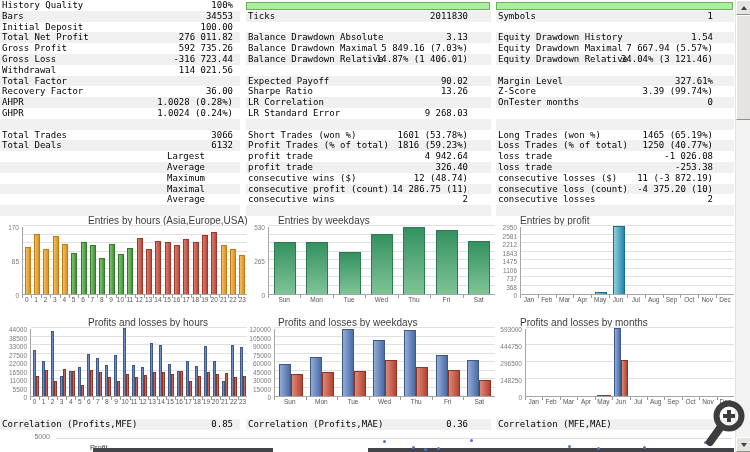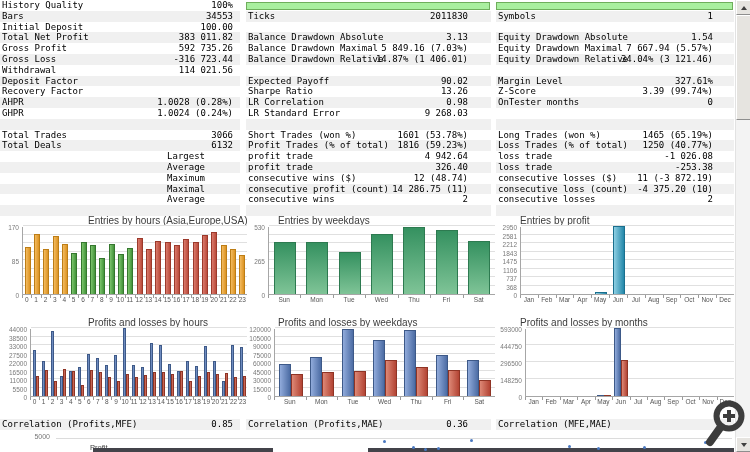--- a/index.html
+++ b/index.html
@@ -98,24 +98,24 @@
         <div class="stripe s2"></div>
         <div class="stripe s3"></div>
         <div class="cl c1l">Initial Deposit</div>
         <div class="cl c1v">100.00</div>
       </div>
       <div class="srow alt">
         <div class="stripe s1"></div>
         <div class="stripe s2"></div>
         <div class="stripe s3"></div>
         <div class="cl c1l">Total Net Profit</div>
-        <div class="cl c1v">383 011.82</div>
+        <div class="cl c1v">276 011.82</div>
         <div class="cl c2l">Balance Drawdown Absolute</div>
         <div class="cl c2v">3.13</div>
-        <div class="cl c3l">Equity Drawdown Absolute</div>
+        <div class="cl c3l">Equity Drawdown History</div>
         <div class="cl c3v">1.54</div>
       </div>
       <div class="srow">
         <div class="stripe s1"></div>
         <div class="stripe s2"></div>
         <div class="stripe s3"></div>
         <div class="cl c1l">Gross Profit</div>
         <div class="cl c1v">592 735.26</div>
         <div class="cl c2l">Balance Drawdown Maximal</div>
         <div class="cl c2v">5 849.16 (7.03%)</div>
@@ -137,44 +137,44 @@
         <div class="stripe s1"></div>
         <div class="stripe s2"></div>
         <div class="stripe s3"></div>
         <div class="cl c1l">Withdrawal</div>
         <div class="cl c1v">114 021.56</div>
       </div>
       <div class="srow alt">
         <div class="stripe s1"></div>
         <div class="stripe s2"></div>
         <div class="stripe s3"></div>
-        <div class="cl c1l">Deposit Factor</div>
+        <div class="cl c1l">Total Factor</div>
         <div class="cl c2l">Expected Payoff</div>
         <div class="cl c2v">90.02</div>
         <div class="cl c3l">Margin Level</div>
         <div class="cl c3v">327.61%</div>
       </div>
       <div class="srow">
         <div class="stripe s1"></div>
         <div class="stripe s2"></div>
         <div class="stripe s3"></div>
         <div class="cl c1l">Recovery Factor</div>
+        <div class="cl c1v">36.00</div>
         <div class="cl c2l">Sharpe Ratio</div>
         <div class="cl c2v">13.26</div>
         <div class="cl c3l">Z-Score</div>
         <div class="cl c3v">3.39 (99.74%)</div>
       </div>
       <div class="srow alt">
         <div class="stripe s1"></div>
         <div class="stripe s2"></div>
         <div class="stripe s3"></div>
         <div class="cl c1l">AHPR</div>
         <div class="cl c1v">1.0028 (0.28%)</div>
         <div class="cl c2l">LR Correlation</div>
-        <div class="cl c2v">0.98</div>
         <div class="cl c3l">OnTester months</div>
         <div class="cl c3v">0</div>
       </div>
       <div class="srow">
         <div class="stripe s1"></div>
         <div class="stripe s2"></div>
         <div class="stripe s3"></div>
         <div class="cl c1l">GHPR</div>
         <div class="cl c1v">1.0024 (0.24%)</div>
         <div class="cl c2l">LR Standard Error</div>

